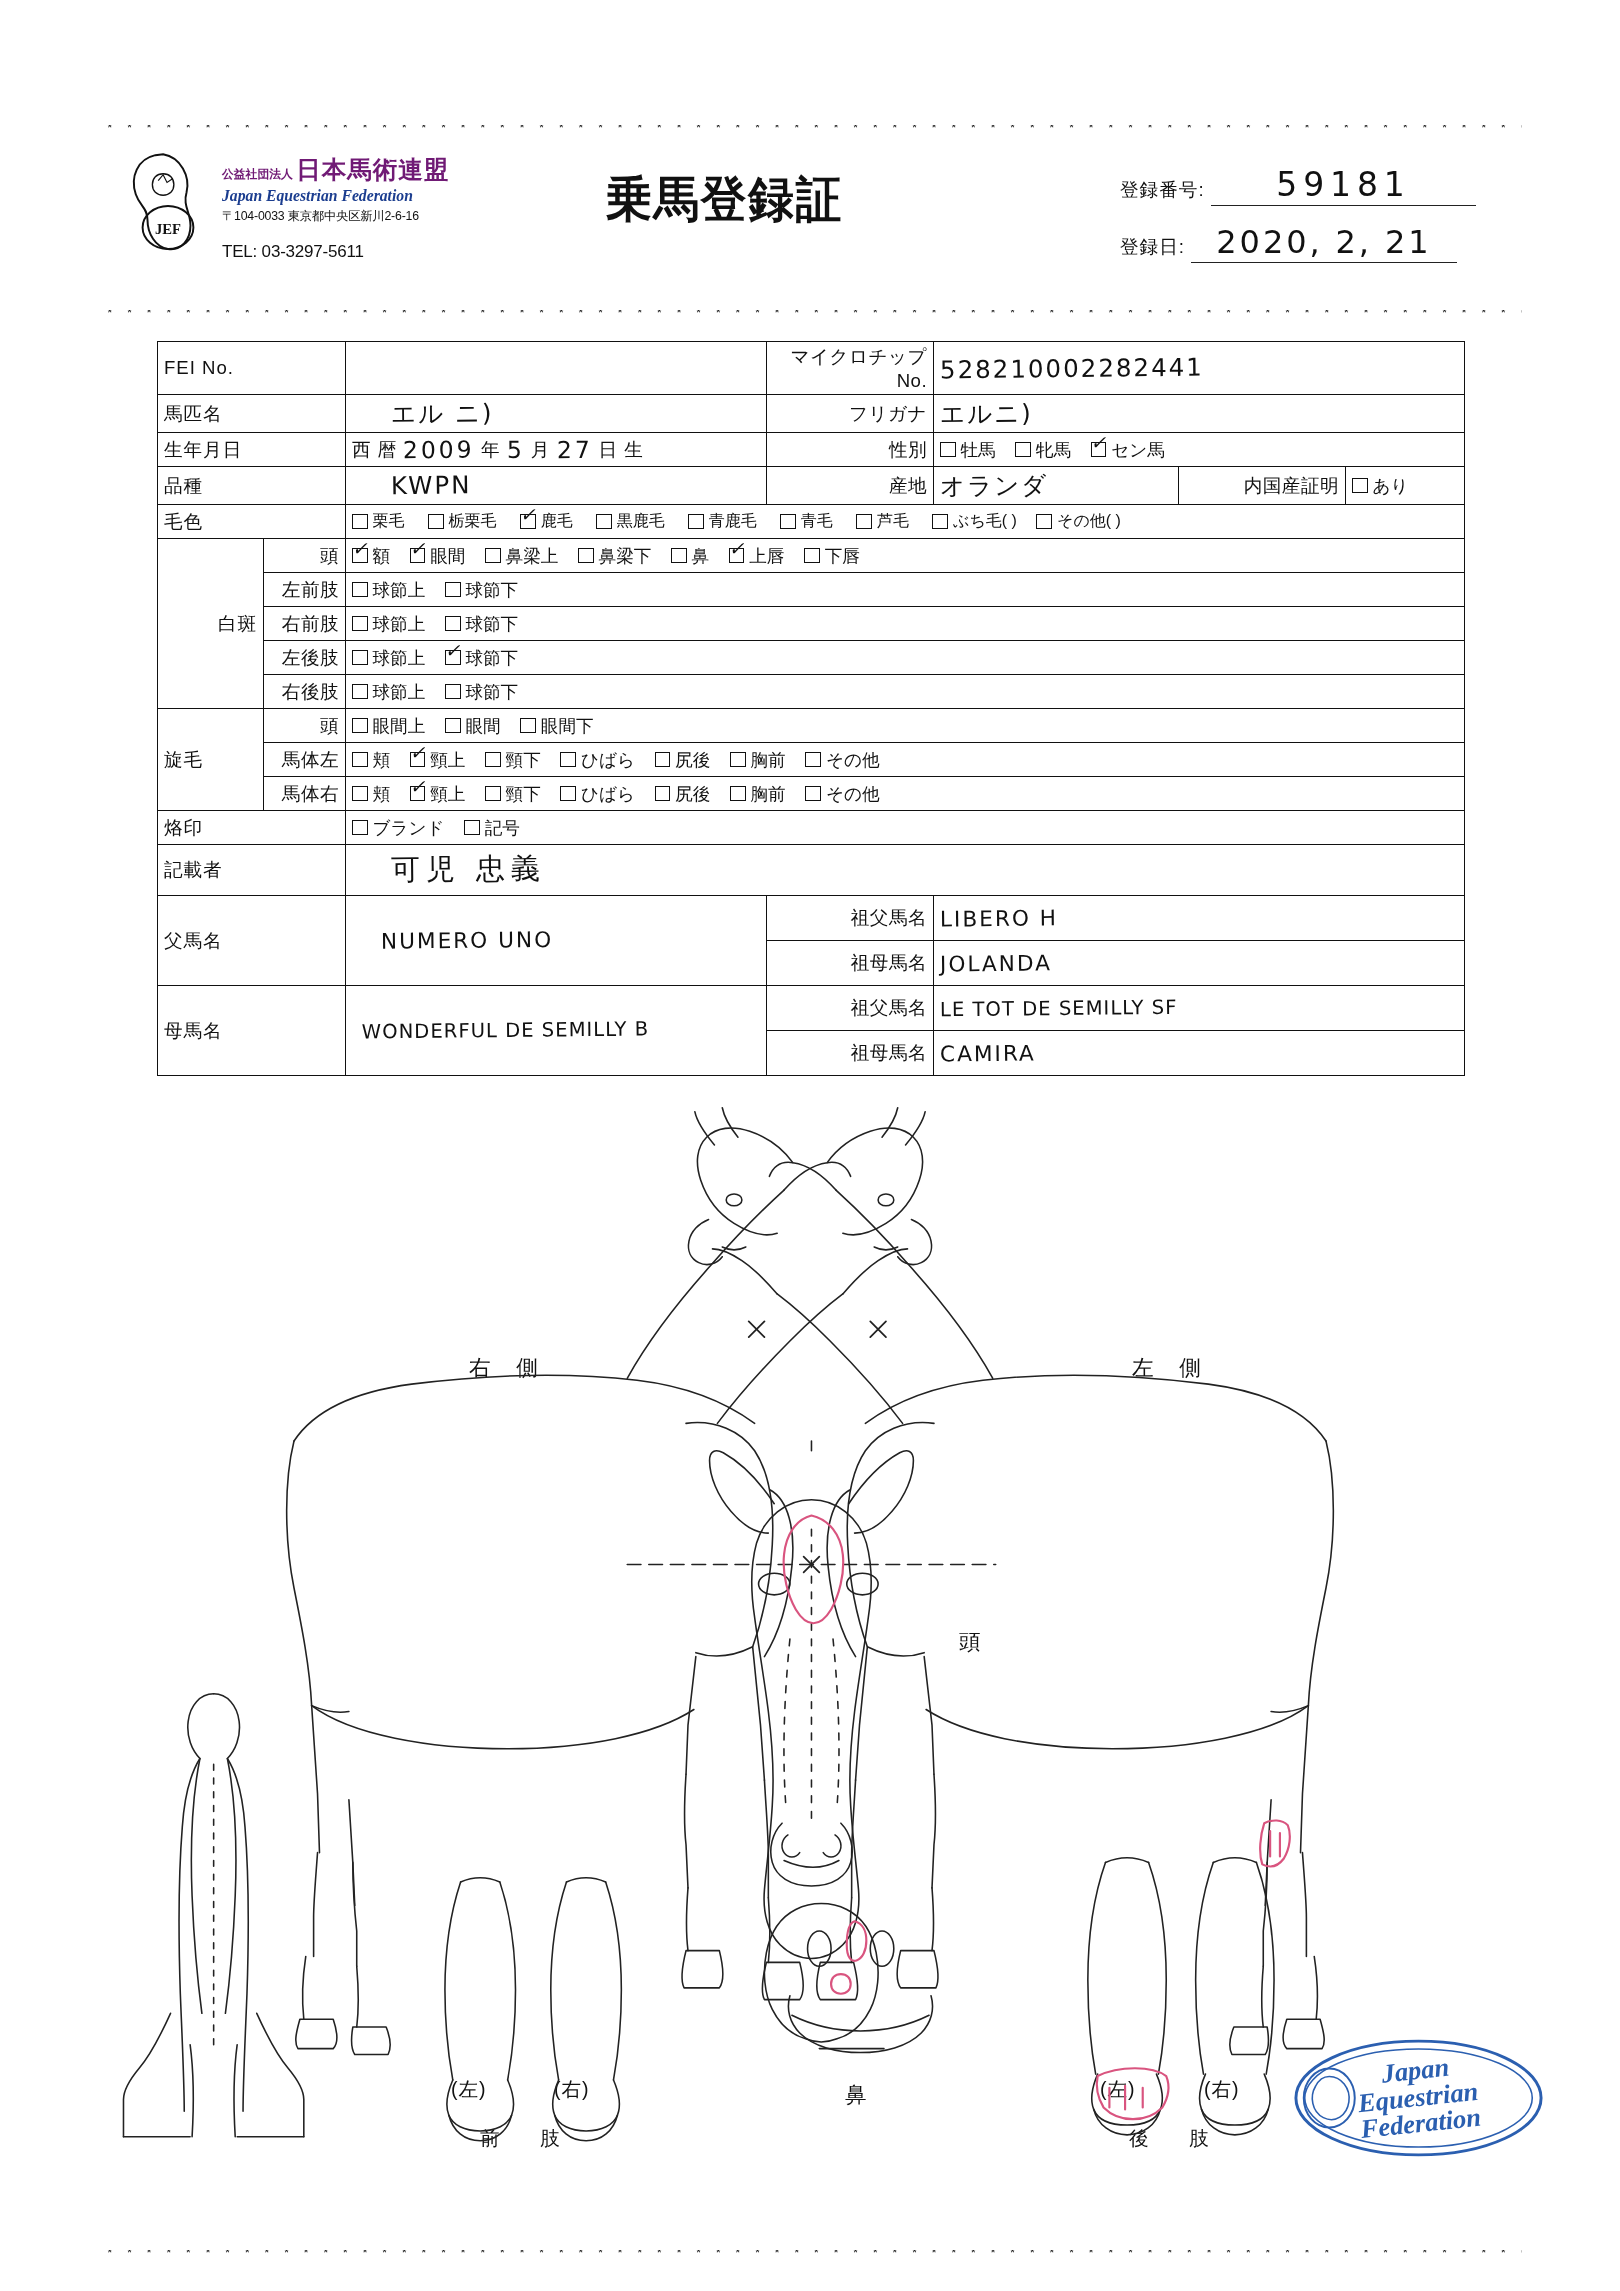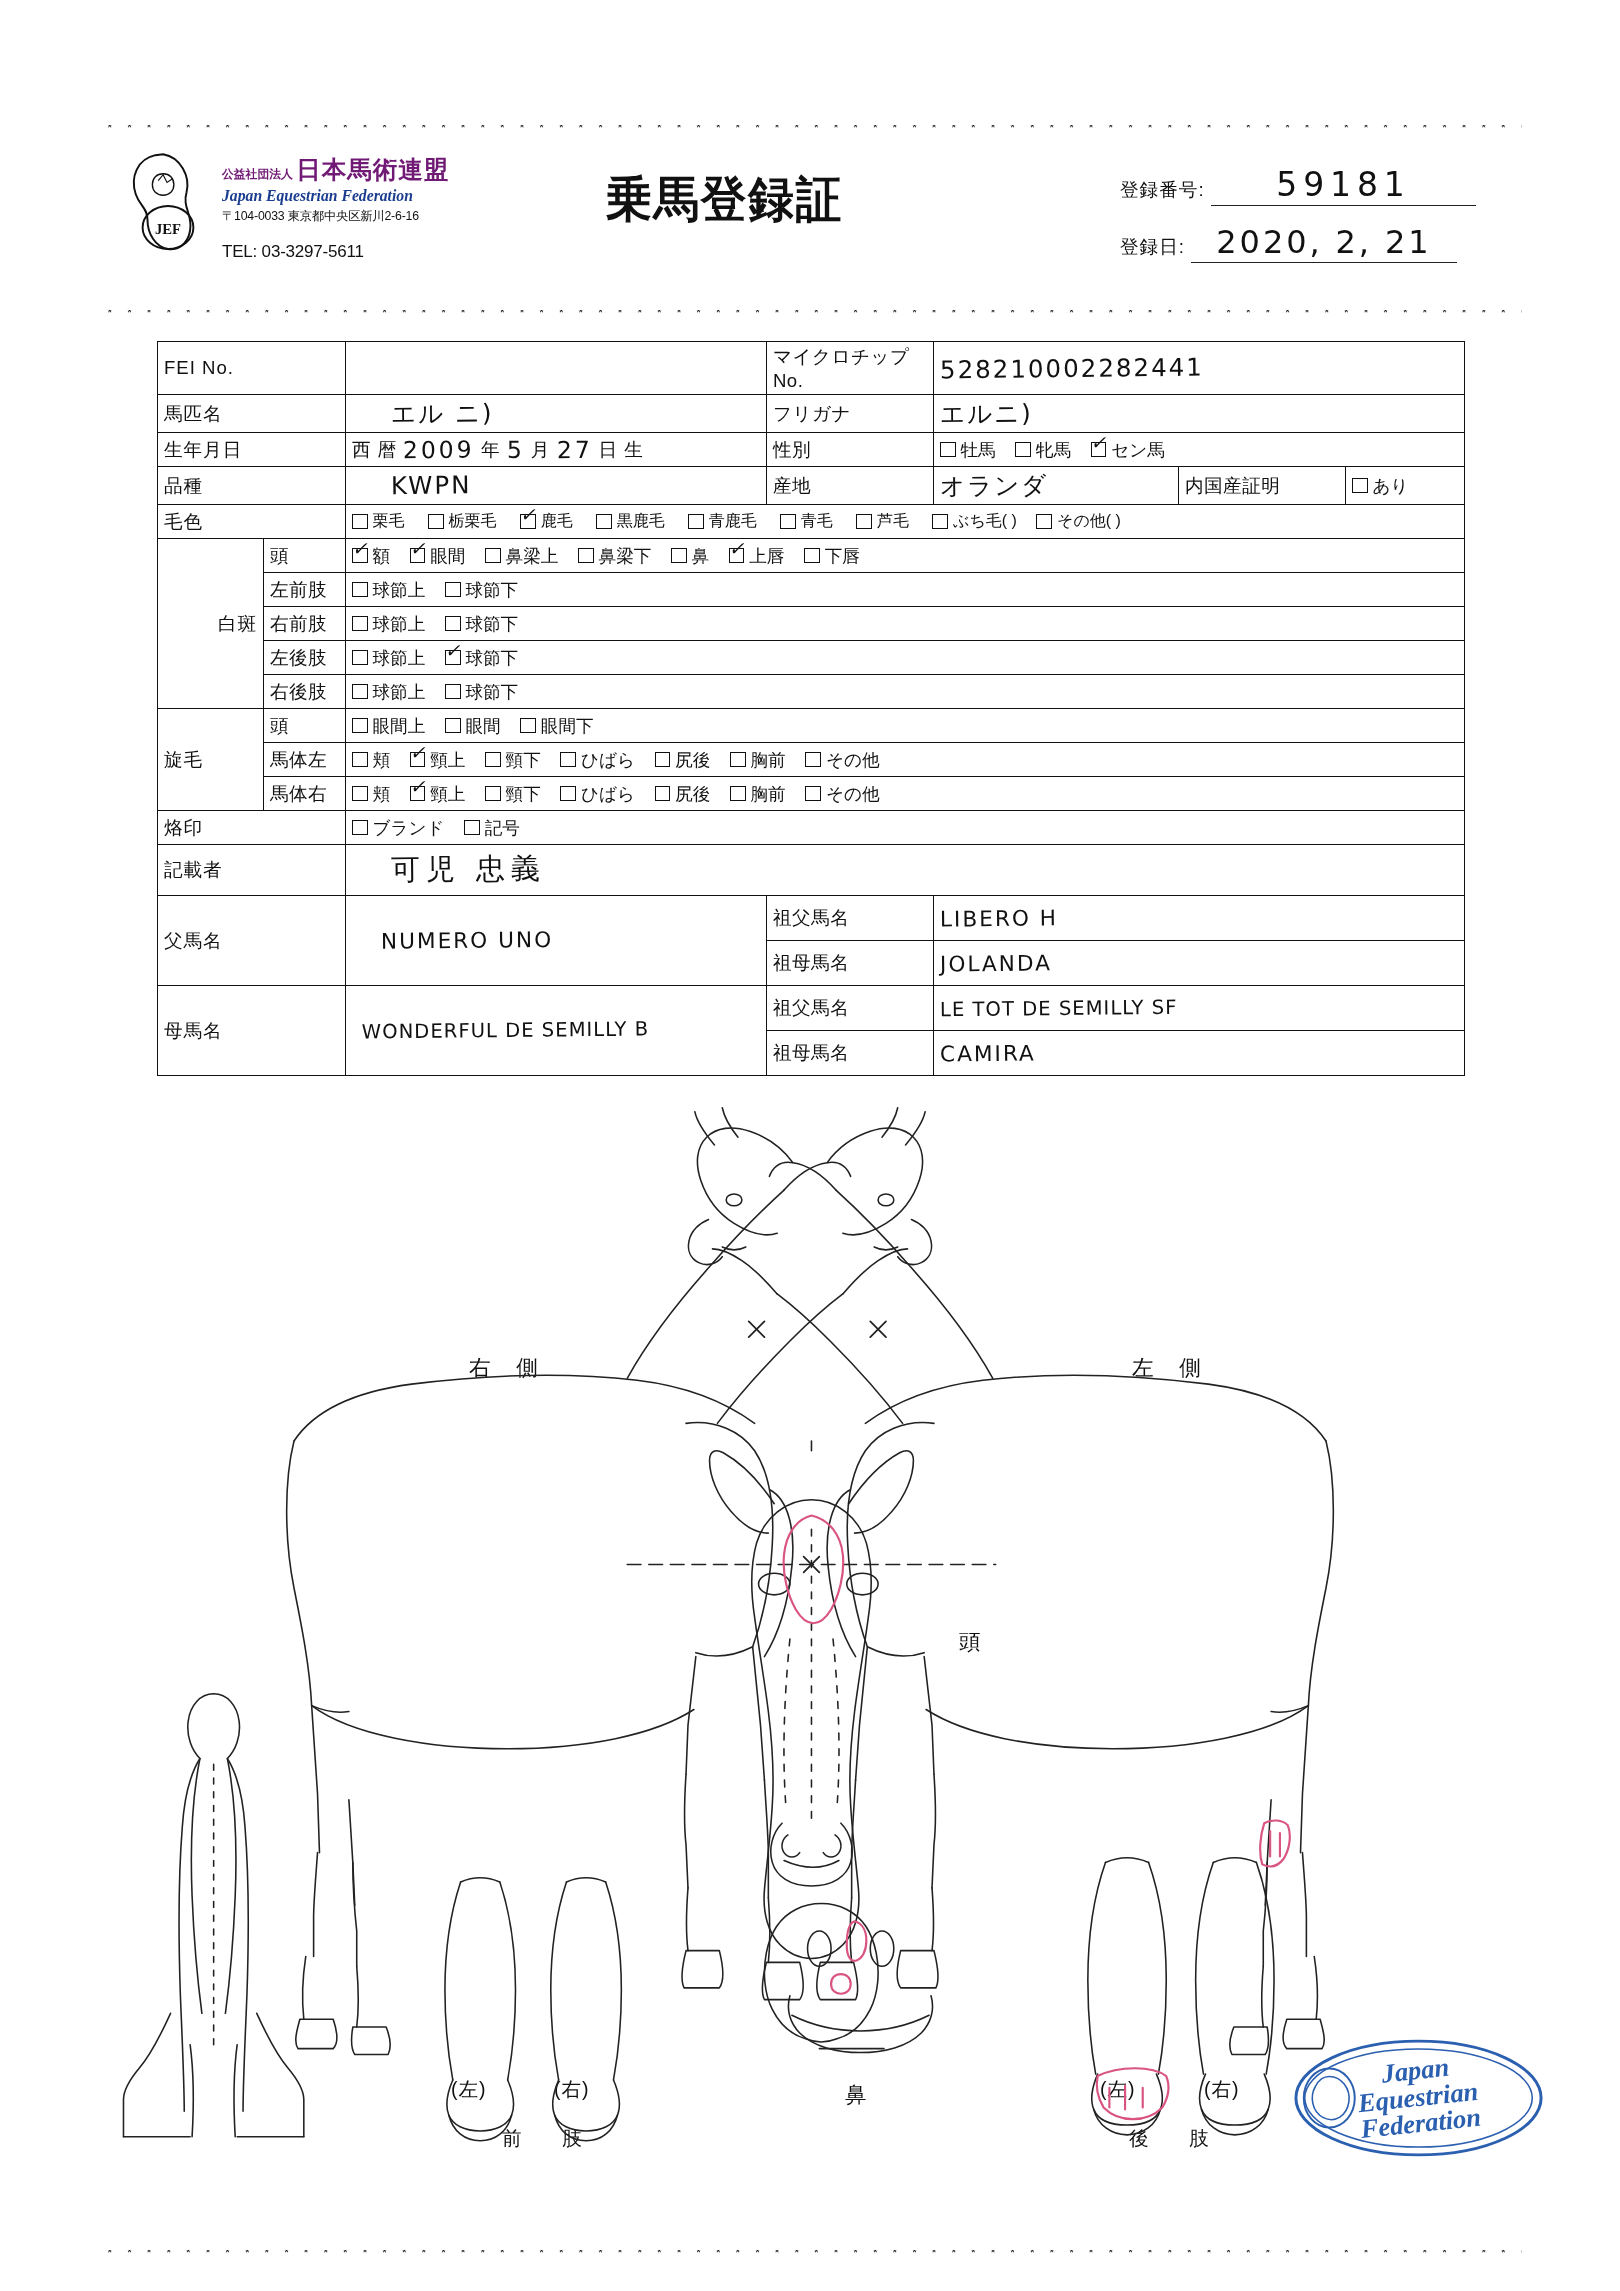--- a/index.html
+++ b/index.html
@@ -143,21 +143,21 @@
     padding: 2px 5.9px;
     height: 29px;
     vertical-align: middle;
   }
   td.lbl {
     text-align: left;
     padding-left: 11.8px;
     letter-spacing: 1px;
   }
   td.sublbl {
-    text-align: left;
+    text-align: right;
     letter-spacing: 0.5px;
     font-size: 17.6px;
     padding: 1px 2px;
     margin-left: 36px;
   }
   .cbrow {
     display: flex;
     flex-wrap: nowrap;
     align-items: center;
     gap: 0px;
@@ -227,21 +227,21 @@
   #label-head  { left: 959px; top: 1627px; font-size: 21.6px; letter-spacing: 2px;}
   #label-nose  { left: 845px; top: 2080px; font-size: 21.6px; letter-spacing: 2px;}
   .foot-label {
     position: absolute;
     font-size: 19.6px;
     letter-spacing: 1px;
     text-align: center;
   }
   #fl-left-fore { left: 451px; top: 2076px; }
   #fl-right-fore { left: 554px; top: 2076px; }
-  #fl-fore { left: 480px; top: 2125px; letter-spacing: 17.6px; margin-left: 22px; }
+  #fl-fore { left: 480px; top: 2125px; letter-spacing: 17.6px; }
   #fl-left-hind { left: 1100px; top: 2076px; }
   #fl-right-hind { left: 1204px; top: 2076px; }
   #fl-hind { left: 1129px; top: 2125px; letter-spacing: 17.6px; }
 
   svg.art { position: absolute; left: 0; top: 0; width: 1620px; height: 2292px; pointer-events: none; }
   .stamp {
     position: absolute;
     left: 1292px;
     top: 2037px;
     width: 253px;

